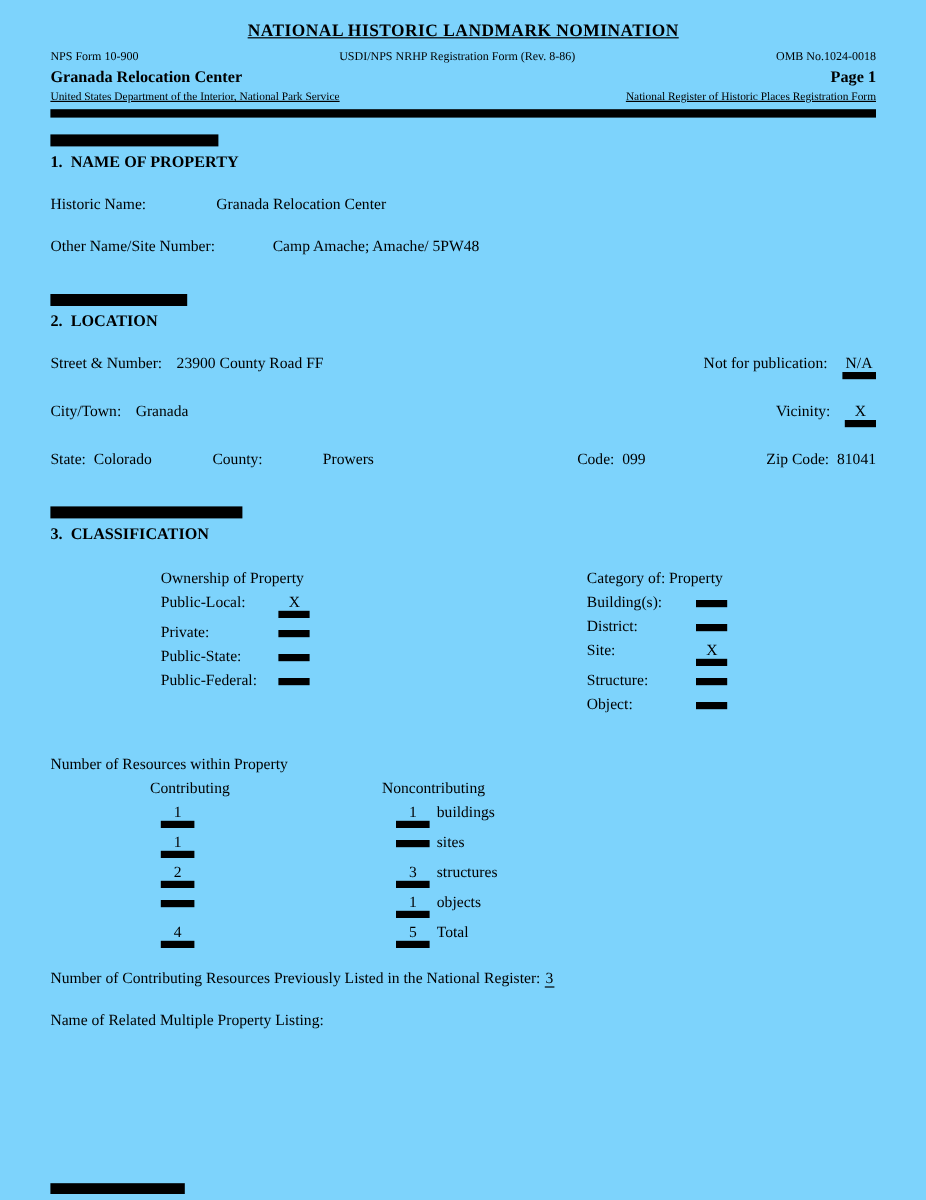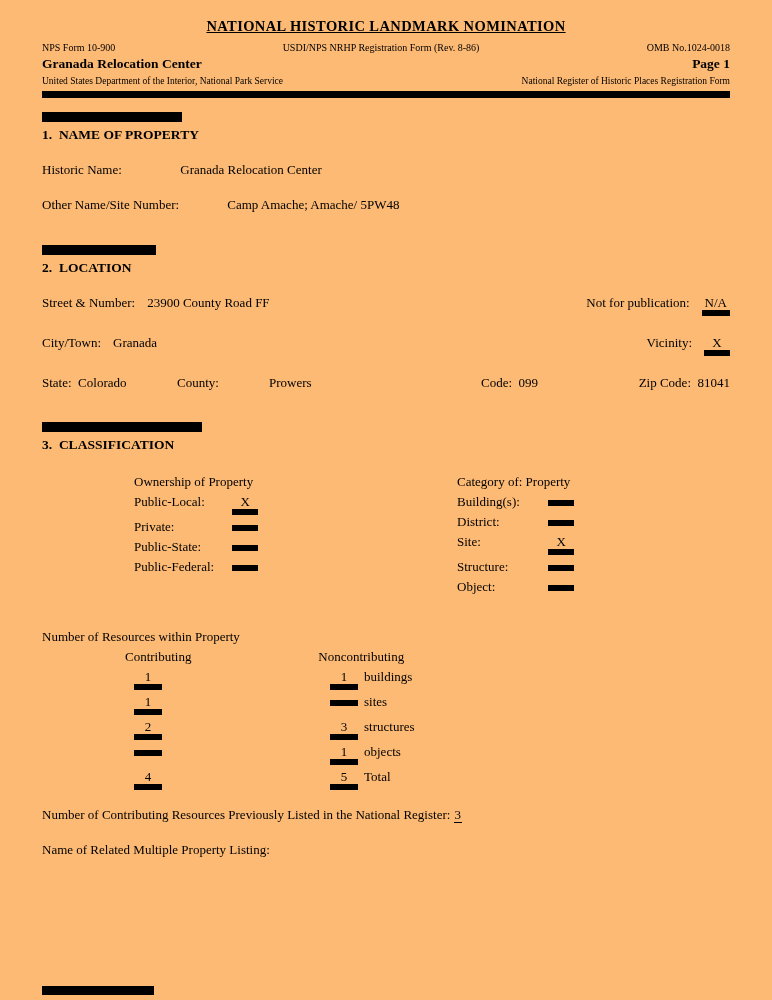--- a/index.html
+++ b/index.html
@@ -2,39 +2,39 @@
 <html><head>
 <meta charset="utf-8">
 <style>
   * { margin: 0; padding: 0; box-sizing: border-box; }
   html, body { background: #f4f4f4; }
   .page {
     position: relative;
     width: 772px;
     height: 1000px;
     margin: 0 auto;
-    background: #fdba74;
+    background: #7dd3fc;
     color: #000;
     font-family: "Liberation Serif", "DejaVu Serif", serif;
     font-size: 13px;
     padding: 18px 42px 0 42px;
   }
   .doc-title {
     text-align: center;
     font-weight: bold;
     font-size: 14.5px;
     letter-spacing: 0.4px;
     text-decoration: underline;
     margin-bottom: 7px;
   }
   .hdr-row { display: flex; justify-content: space-between; align-items: baseline; }
   .hdr-row.small { font-size: 10px; margin-bottom: 3px; gap: 16px; }
   .hdr-row.prop  { font-size: 13.5px; font-weight: bold; margin-bottom: 4px; }
   .hdr-row.tiny  { font-size: 9.5px; margin-bottom: 5px; }
-  .hdr-row.tiny span { }
+  .hdr-row.tiny span { text-decoration: underline; }
   .thick-bar { height: 7px; background: #000; width: 100%; }
   .section-bar { height: 10px; background: #000; }
   .bar-s1 { width: 140px; margin-top: 14px; }
   .bar-s2 { width: 114px; margin-top: 32px; }
   .bar-s3 { width: 160px; margin-top: 31px; }
   .section-heading {
     font-weight: bold;
     font-size: 13.5px;
     margin: 5px 0 0 0;
     white-space: pre;
@@ -51,21 +51,21 @@
     text-align: center;
     padding: 0 3px;
     line-height: 14px;
   }
   .state-row { display: flex; margin-top: 19px; }
   .seg-state  { width: 135px; }
   .seg-county-lbl { width: 92px; }
   .seg-county-val { width: 153px; }
   .seg-code { width: 175px; text-align: center; }
   .seg-zip { margin-left: auto; }
-  .class-cols { display: flex; margin-top: 21px; margin-left: 92px; }
+  .class-cols { display: flex; margin-top: 21px; margin-left: 92px; gap: 32px; }
   .col-own { width: 323px; }
   .col-title { margin-bottom: 4px; }
   .col-row { margin-bottom: 4px; }
   .col-own .col-lbl { display: inline-block; width: 95px; }
   .col-cat .col-lbl { display: inline-block; width: 88px; }
   .res-title { margin-top: 30px; }
   .res-headers { margin-top: 4px; margin-left: 83px; }
   .res-headers .c-head { display: inline-block; width: 190px; }
   .res-row { margin-left: 92px; margin-top: 4px; display: flex; align-items: baseline; }
   .res-row .c-blank { width: 28px; }

